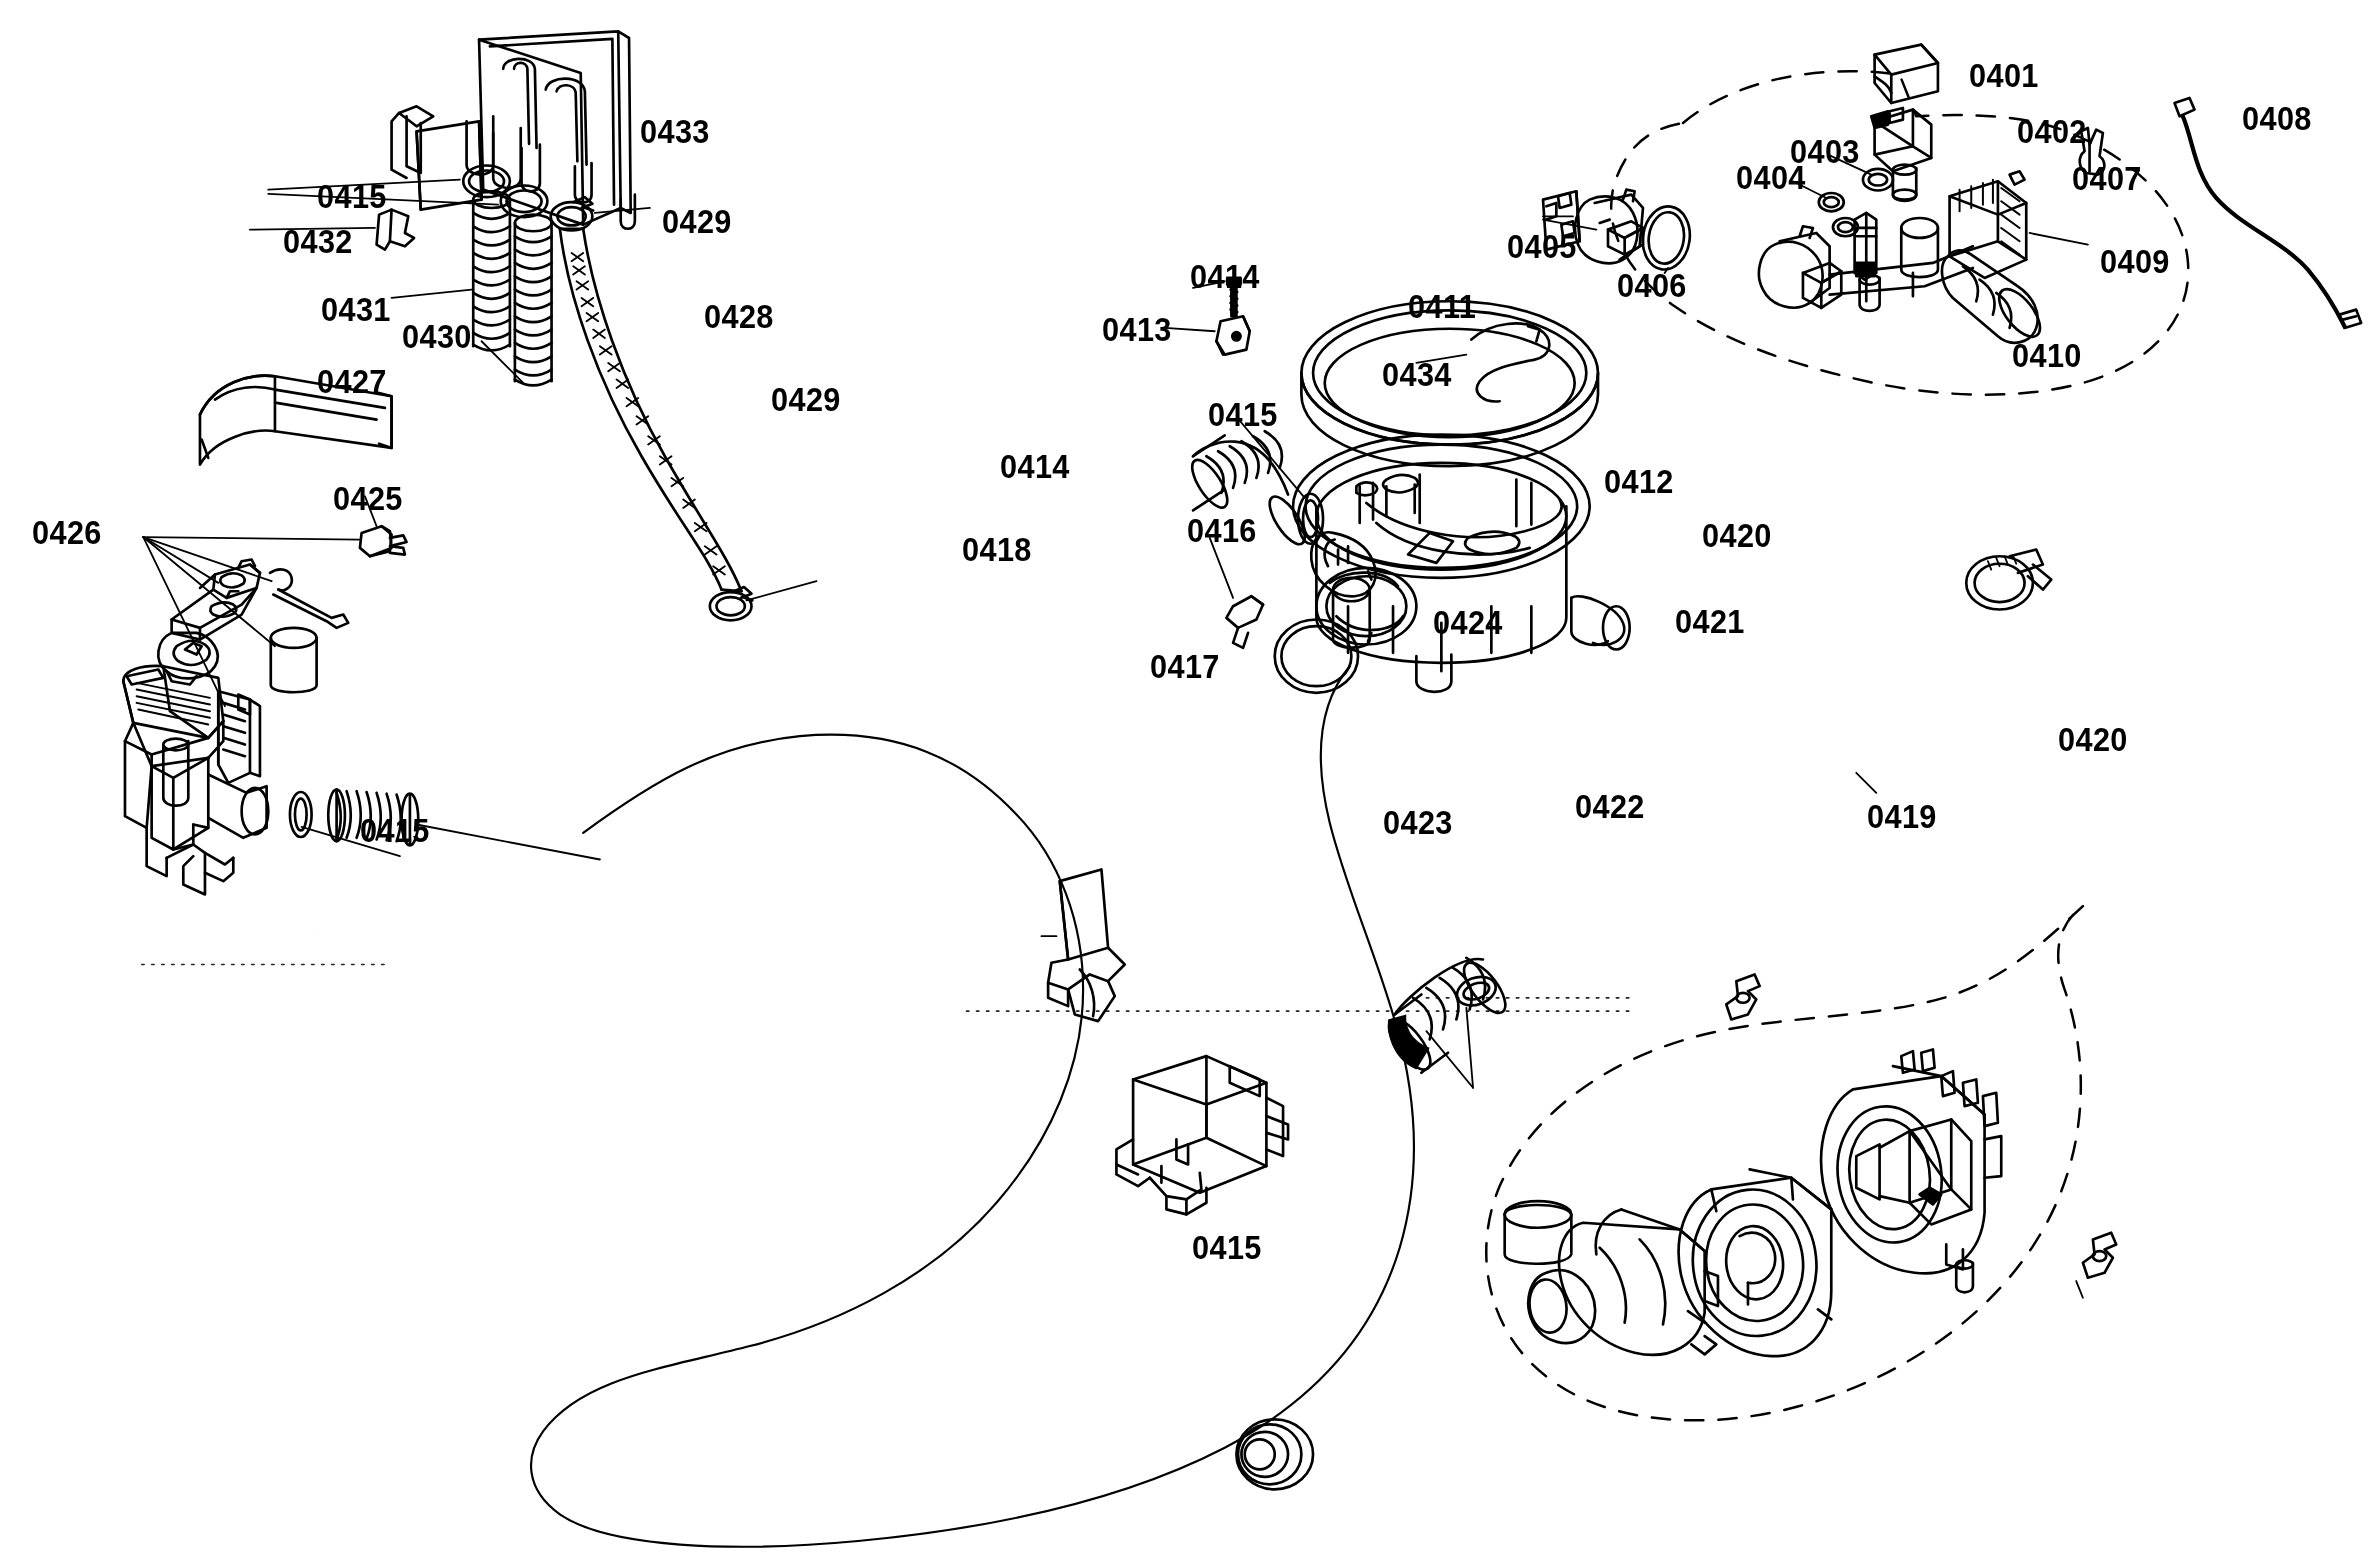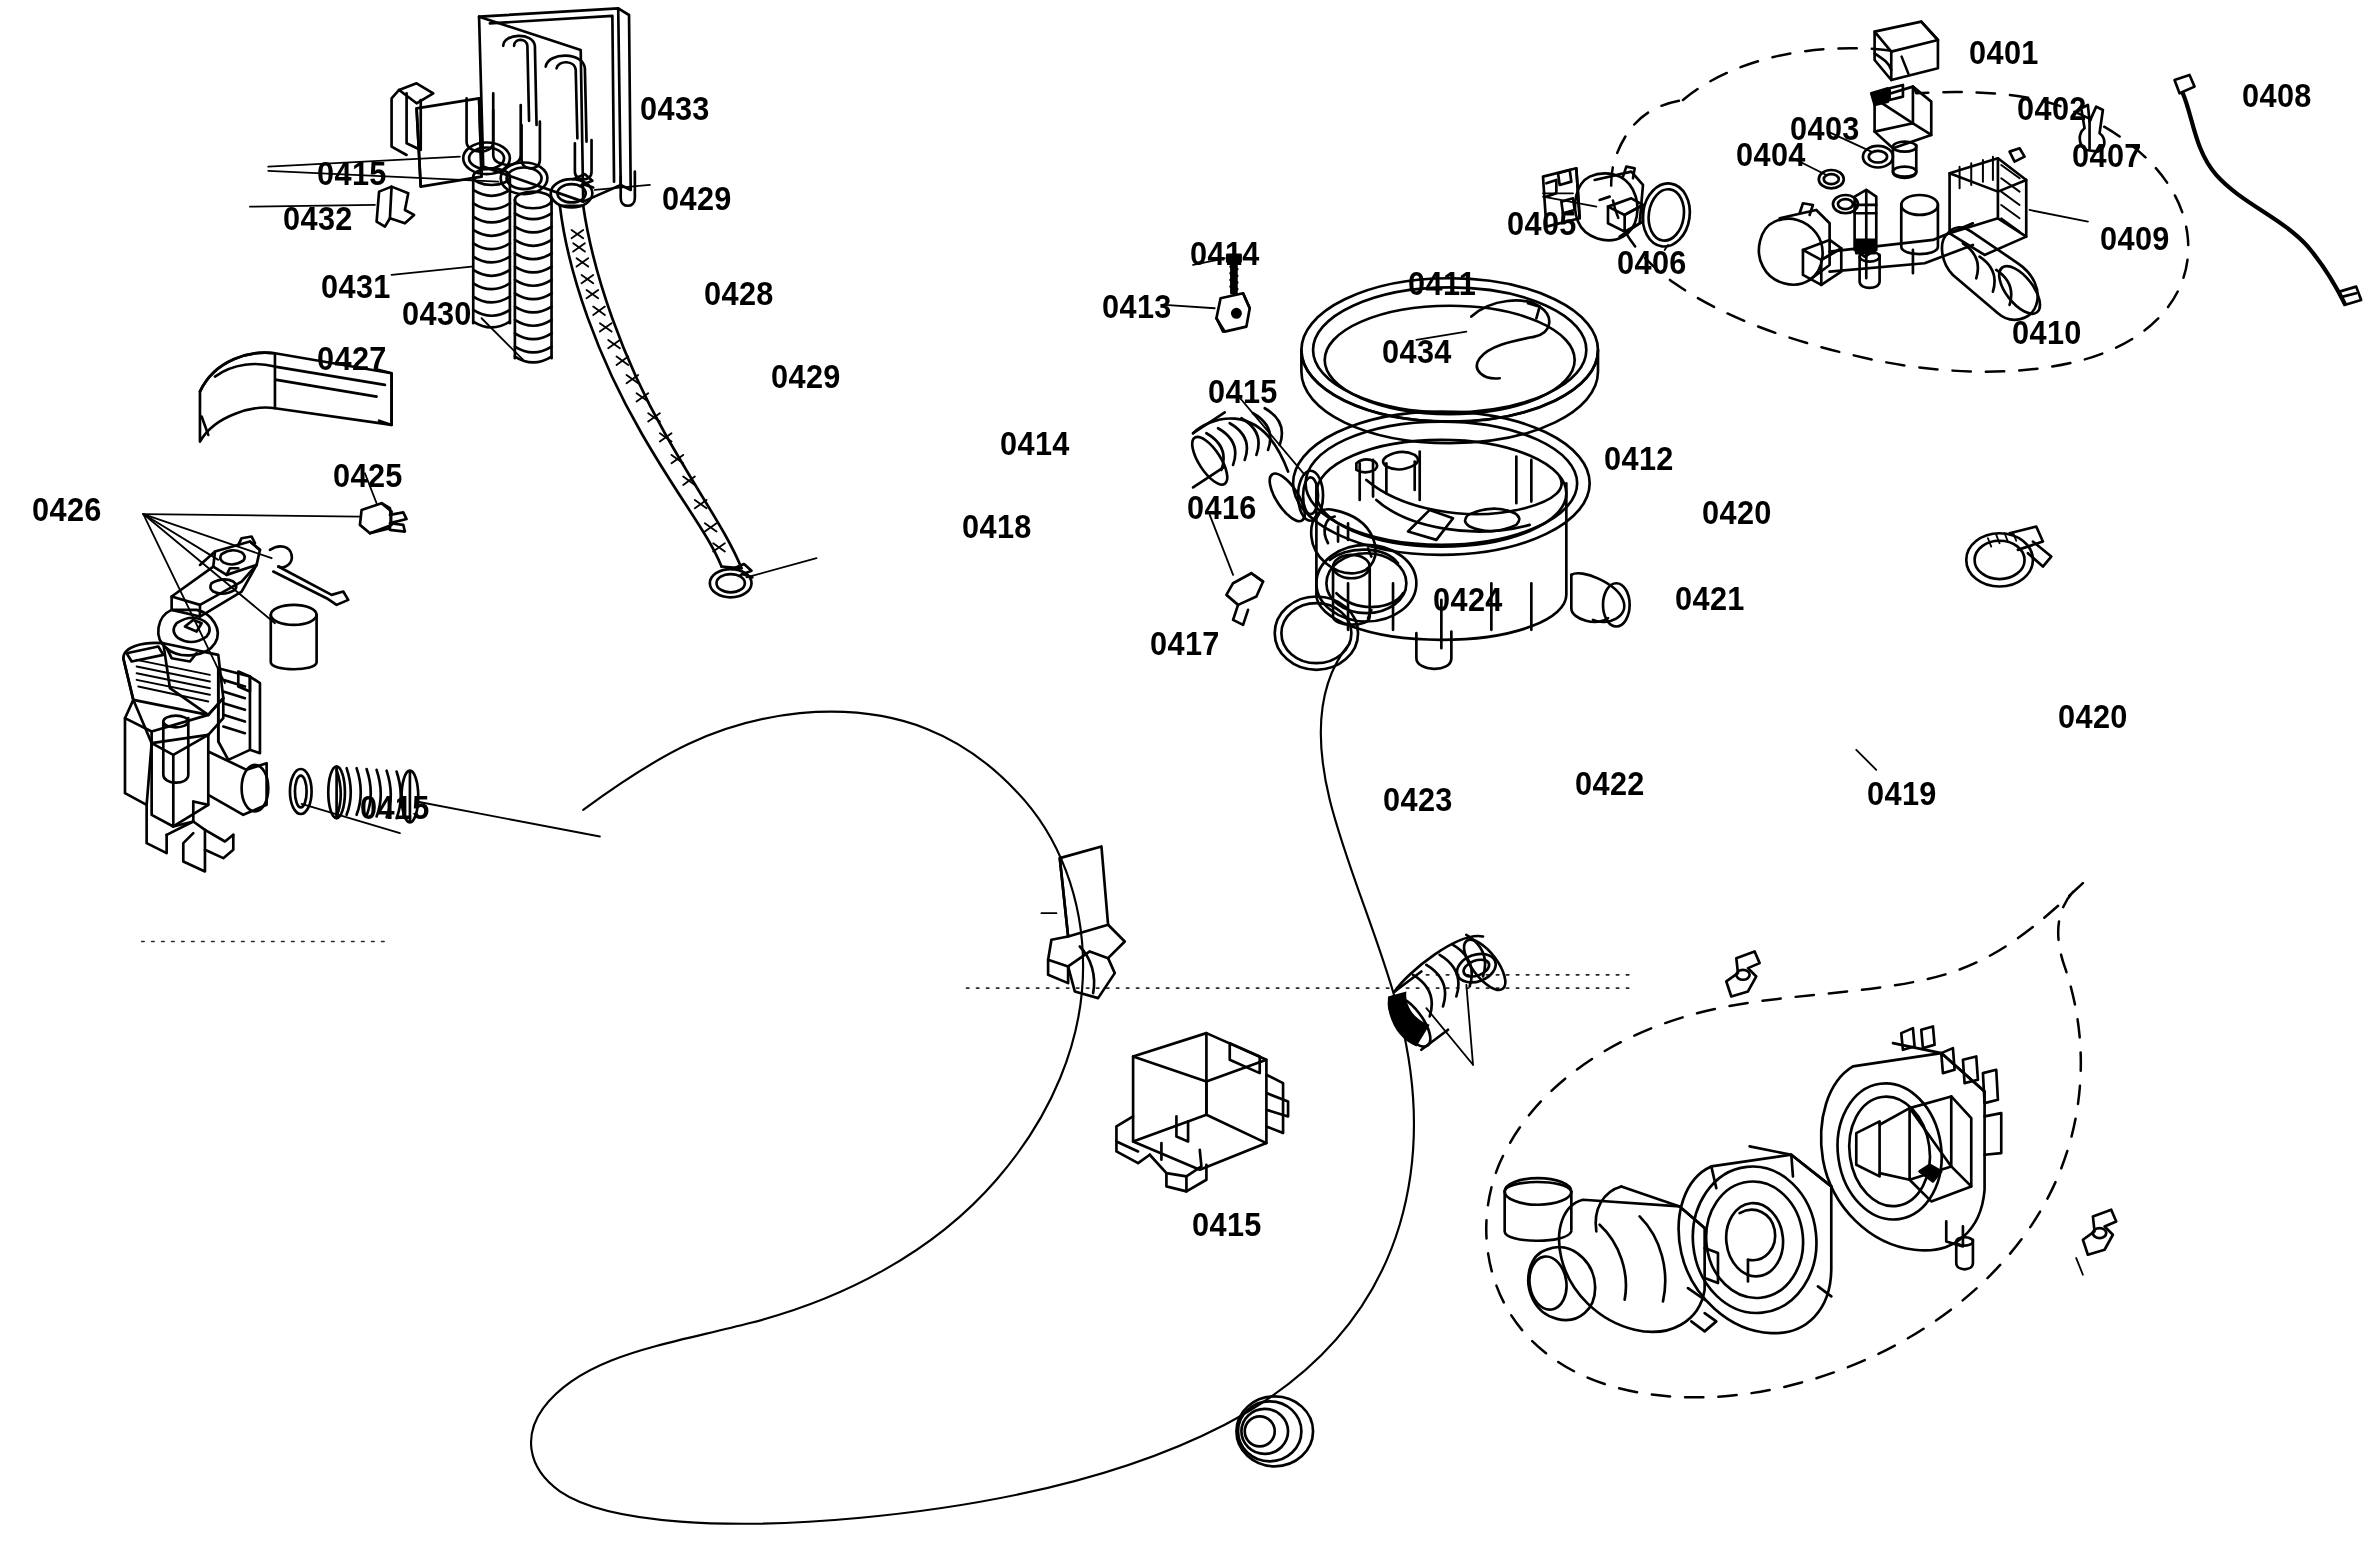--- a/index.html
+++ b/index.html
@@ -1,18 +1,18 @@
 <!DOCTYPE html>
 <html style="font-size:13.3px"><head>
 <meta charset="utf-8">
 <style>
   html,body{margin:0;padding:0;background:#fff;}
   #stage{
     position:relative;width:2377px;height:1536px;background:#ffffff;
-    font-family:"Liberation Sans","DejaVu Sans",sans-serif;overflow:hidden;
+    font-family:"Liberation Sans","DejaVu Sans",sans-serif;overflow:hidden;margin-top:23px;
   }
   #art{position:absolute;left:0;top:0;width:2377px;height:1563px;}
   .cal{
     position:absolute;color:#000;font-weight:700;letter-spacing:0.4px;
     font-size:33px;line-height:33px;white-space:nowrap;
     font-family:"Liberation Sans","DejaVu Sans",sans-serif;
     transform:scaleX(0.93);transform-origin:left center;
   }
 </style>
 </head>

